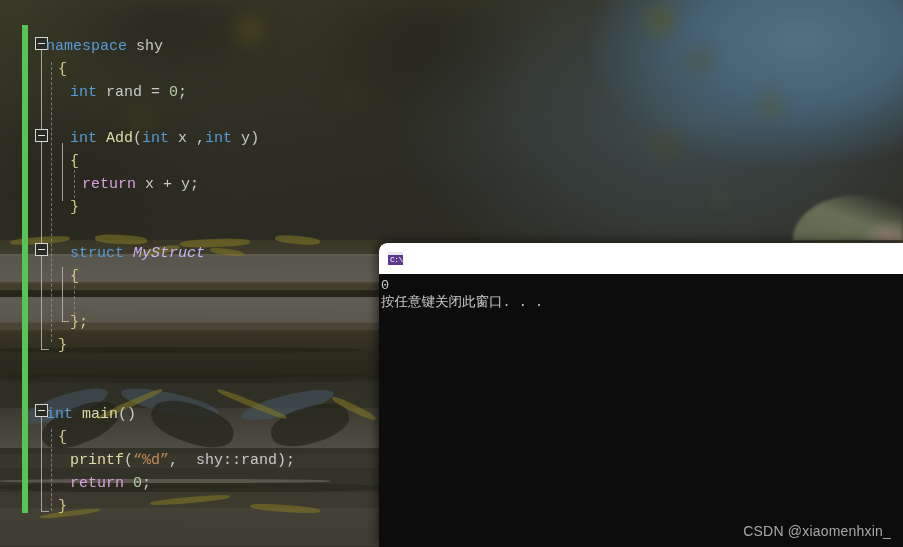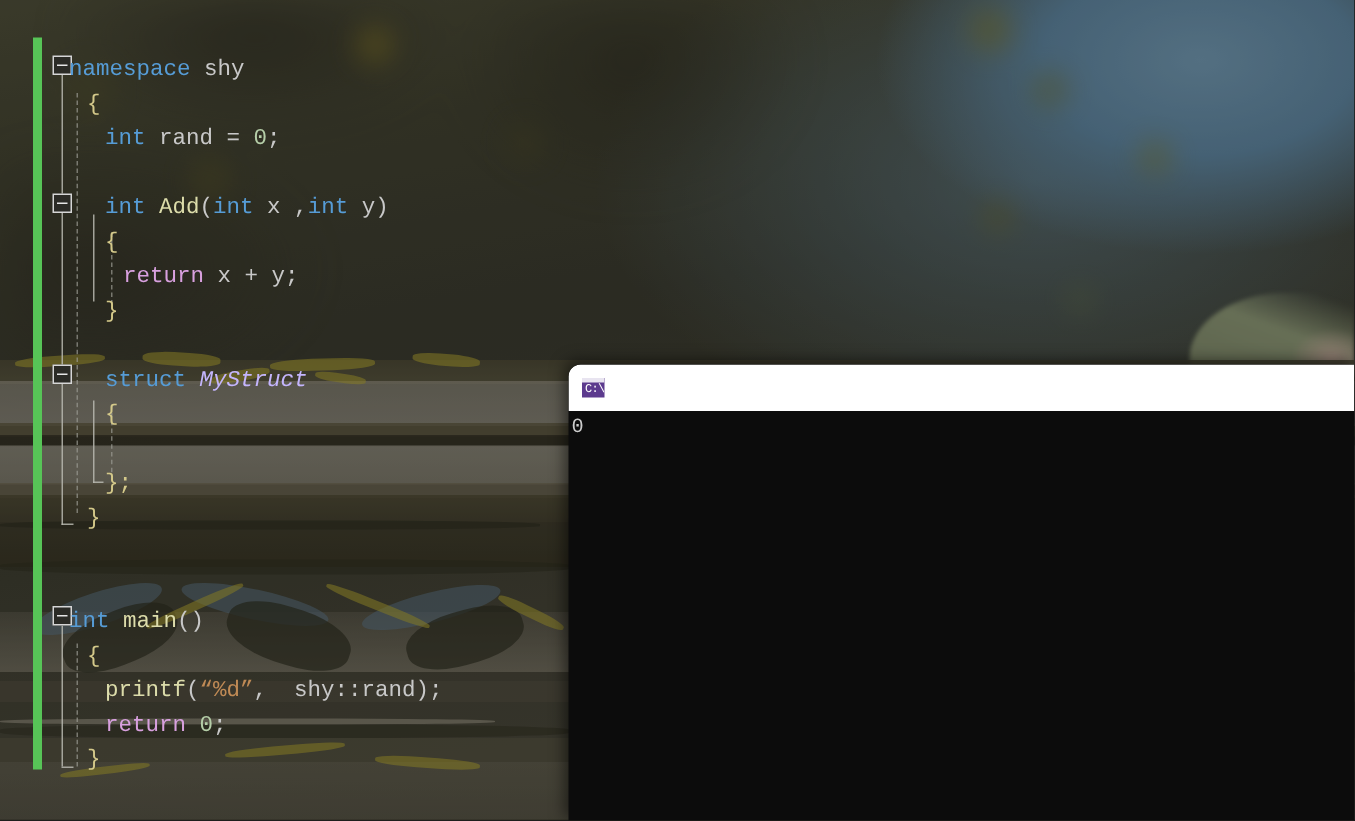--- a/index.html
+++ b/index.html
@@ -307,17 +307,18 @@
 
     <div id="code"><div class="ln" style="top: 20px; left: 46px;"><span class="kw">namespace </span><span class="pl">shy</span></div><div class="ln" style="top: 43px; left: 58px;"><span class="br">{</span></div><div class="ln" style="top: 66px; left: 70px;"><span class="kw">int </span><span class="pl">rand </span><span class="pl">= </span><span class="num">0</span><span class="pl">;</span></div><div class="ln" style="top: 112px; left: 70px;"><span class="kw">int </span><span class="fn">Add</span><span class="pl">(</span><span class="kw">int </span><span class="pl">x </span><span class="pl">,</span><span class="kw">int </span><span class="pl">y</span><span class="pl">)</span></div><div class="ln" style="top: 135px; left: 70px;"><span class="br">{</span></div><div class="ln" style="top: 158px; left: 82px;"><span class="ctl">return </span><span class="pl">x + y;</span></div><div class="ln" style="top: 181px; left: 70px;"><span class="br">}</span></div><div class="ln" style="top: 227px; left: 70px;"><span class="kw">struct </span><span class="typ">MyStruct</span></div><div class="ln" style="top: 250px; left: 70px;"><span class="br">{</span></div><div class="ln" style="top: 296px; left: 70px;"><span class="br">};</span></div><div class="ln" style="top: 319px; left: 58px;"><span class="br">}</span></div><div class="ln" style="top: 388px; left: 46px;"><span class="kw">int </span><span class="fn">main</span><span class="pl">()</span></div><div class="ln" style="top: 411px; left: 58px;"><span class="br">{</span></div><div class="ln" style="top: 434px; left: 70px;"><span class="fn">printf</span><span class="pl">(</span><span class="str">“%d”</span><span class="pl">,  </span><span class="pl">shy::rand</span><span class="pl">);</span></div><div class="ln" style="top: 457px; left: 70px;"><span class="ctl">return </span><span class="num">0</span><span class="pl">;</span></div><div class="ln" style="top: 480px; left: 58px;"><span class="br">}</span></div></div>
   </div>
 
   <div id="console">
     <div id="console-titlebar">
       <div id="console-icon">
         <span id="console-icon-text">C:\</span>
       </div>
     </div>
-    <div id="console-body"><div class="cline">0</div></div>
+    <div id="console-body"><div class="cline">0</div><div class="cline">按任意键关闭此窗口. . .</div></div>
   </div>
 
+  <div id="watermark">CSDN @xiaomenhxin_</div>
 
 </div>
 
 </body></html>

